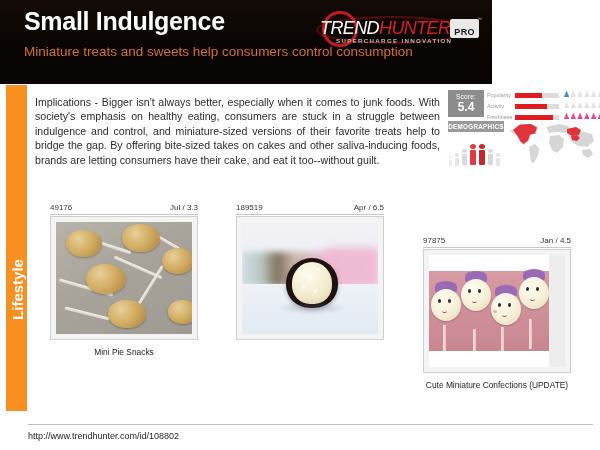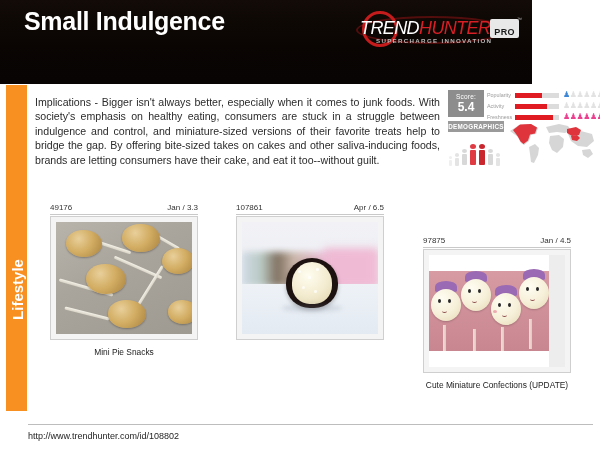--- a/index.html
+++ b/index.html
@@ -15,21 +15,21 @@
     width: 600px;
     height: 450px;
     overflow: hidden;
     background: #ffffff;
   }
 
   
   #header {
     position: absolute;
     left: 0; top: 0;
-    width: 532px; height: 84px;
+    width: 492px; height: 84px;
     background: #0a0604;
     background: linear-gradient(180deg,#120b07 0%,#0a0503 55%,#070403 100%);
     overflow: hidden;
   }
   #title {
     position: absolute;
     left: 24px; top: 7px;
     color: #ffffff;
     font-size: 25px;
     font-weight: bold;
@@ -349,20 +349,21 @@
     white-space: nowrap;
   }
 </style>
 </head>
 <body>
 
 <div id="page">
 
   <div id="header">
     <div id="title">Small Indulgence</div>
+    <div id="subtitle">Miniature treats and sweets help consumers control consumption</div>
 
     <div id="logo">
       <div id="logo-ring2"></div>
       <div id="logo-ring"></div>
       <div id="logo-word">
         <span class="w1">TREND</span><span class="w2">HUNTER</span>
       </div>
       <div id="logo-pro">PRO</div>
       <div id="logo-tag">SUPERCHARGE INNOVATION</div>
       <div id="logo-tm">™</div>
@@ -452,21 +453,21 @@
         <path d="M8 22 L22 11 L44 10 L56 17 L52 29 L42 31 L38 43 L29 50 L23 45 L17 34 Z"></path>
         <path d="M116 20 L134 16 L144 22 L140 32 L126 34 L116 28 Z"></path>
         <path d="M124 34 L136 32 L142 38 L136 44 L126 42 Z"></path>
       </g>
     </svg>
   </div>
 
   <div class="card" id="card0">
     <div class="card-meta">
       <span class="card-id">49176</span>
-      <span class="card-date">Jan / 3.3</span>
+      <span class="card-date">Jul / 3.3</span>
       <span class="card-rule"></span>
     </div>
     <div class="card-frame">
       <div class="card-photo ph1">
         <div class="stick" style="left:28px; top:22px; width:48px; transform:rotate(18deg);"></div>
         <div class="stick" style="left:56px; top:44px; width:52px; transform:rotate(24deg);"></div>
         <div class="stick" style="left:2px;  top:64px; width:56px; transform:rotate(16deg);"></div>
         <div class="stick" style="left:64px; top:66px; width:56px; transform:rotate(-58deg);"></div>
         <div class="stick" style="left:8px;  top:90px; width:46px; transform:rotate(14deg);"></div>
         <div class="stick" style="left:88px; top:16px; width:38px; transform:rotate(30deg);"></div>
@@ -476,21 +477,21 @@
         <div class="pie" style="left:30px; top:42px; width:40px; height:30px;"></div>
         <div class="pie" style="left:52px; top:78px; width:38px; height:28px;"></div>
         <div class="pie" style="left:112px;top:78px; width:30px; height:24px;"></div>
       </div>
     </div>
     <div class="card-caption">Mini Pie Snacks</div>
   </div>
 
   <div class="card" id="card1">
     <div class="card-meta">
-      <span class="card-id">107861</span>
+      <span class="card-id">189519</span>
       <span class="card-date">Apr / 6.5</span>
       <span class="card-rule"></span>
     </div>
     <div class="card-frame">
       <div class="card-photo ph2">
         <div style="position:absolute;left:0;top:30px;width:136px;height:34px;background:linear-gradient(90deg,#cfd9e4 0%,#b8c9c2 14%,#7a6a58 26%,#c8b4a6 38%,#e6b9cf 58%,#efc6da 80%,#f0d2e0 100%);filter:blur(3px);opacity:.95;"></div>
         <div style="position:absolute;left:82px;top:26px;width:54px;height:40px;background:#f0b9d4;filter:blur(4px);opacity:.9;"></div>
         <div style="position:absolute;left:0;top:62px;width:136px;height:50px;background:linear-gradient(180deg,#eef2f7 0%,#e3eaf2 100%);"></div>
         <div style="position:absolute;left:44px;top:36px;width:52px;height:50px;border-radius:50% 50% 46% 46%;background:#1d1210;box-shadow:0 2px 4px rgba(0,0,0,.25);"></div>
         <div style="position:absolute;left:50px;top:40px;width:40px;height:42px;border-radius:50% 50% 44% 44%;background:radial-gradient(circle at 40% 32%, #fffdf0 0%, #f3ebcf 55%, #ddd2ac 100%);"></div>

